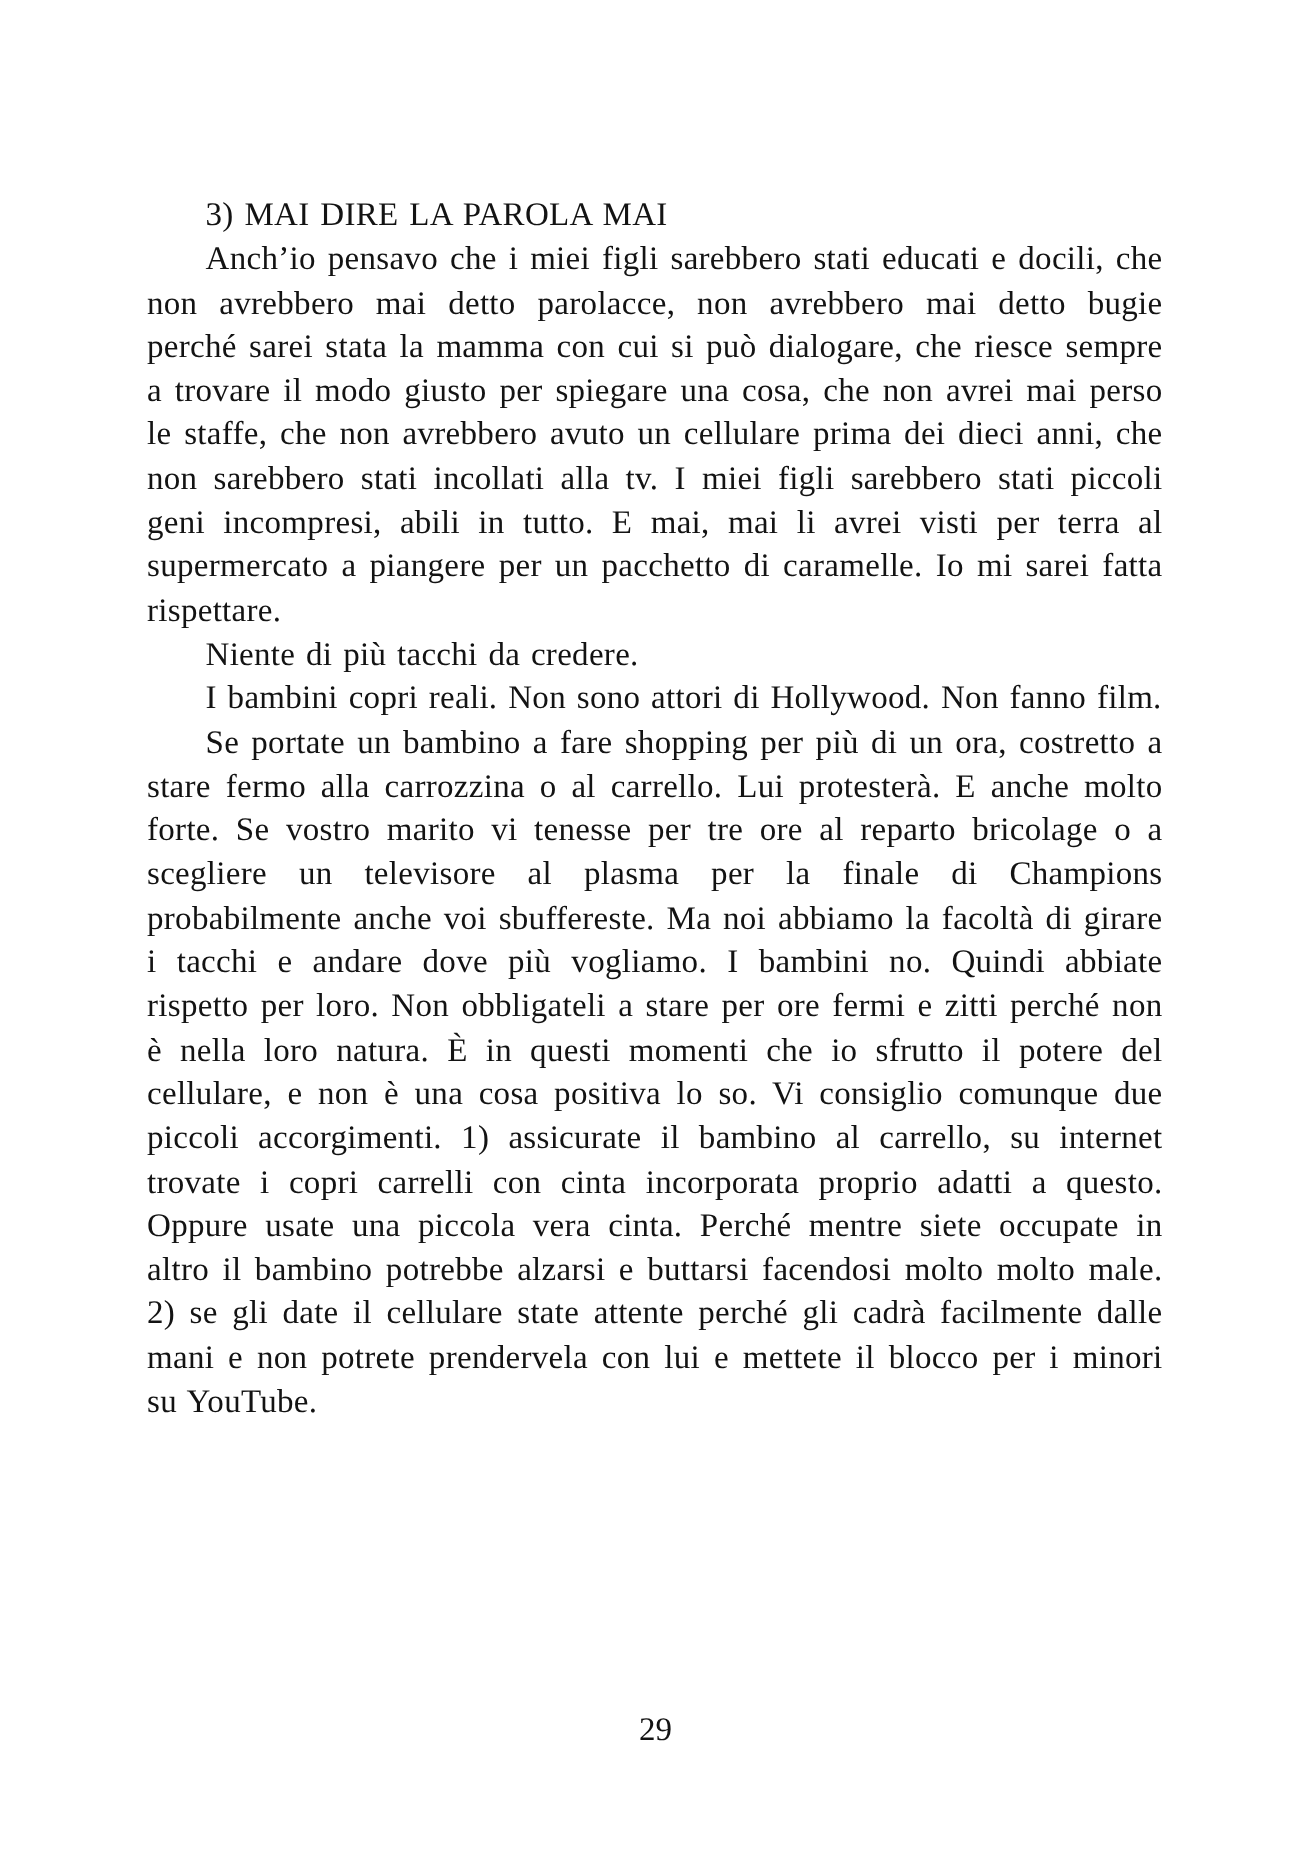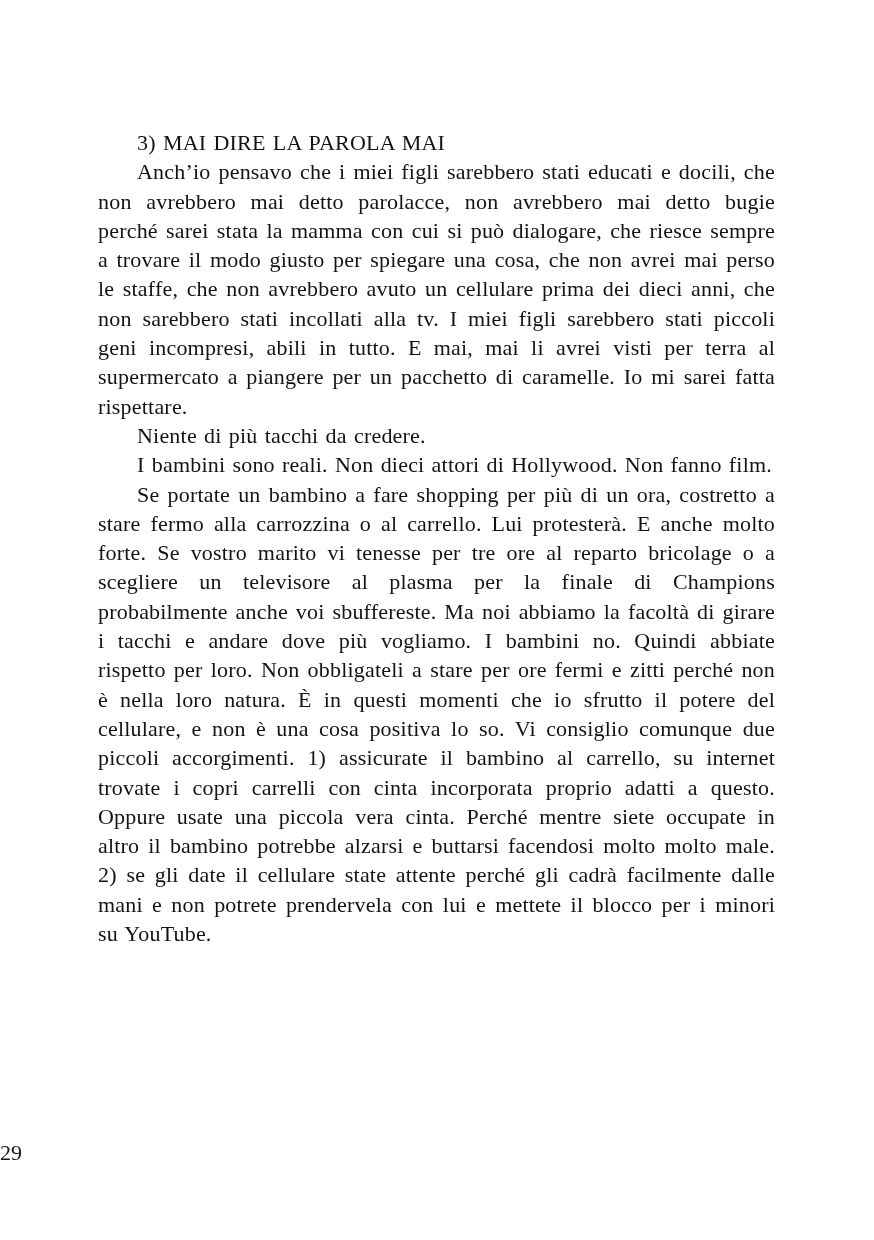--- a/index.html
+++ b/index.html
@@ -40,29 +40,30 @@
     -webkit-hyphens: auto;
   }
   .heading {
     text-align: center;
   }
   .folio {
     position: absolute;
     top: 1138px;
     left: 0;
     right: 0;
+    text-align: center;
     font-size: 22px;
     line-height: 29px;
   }
 </style>
 </head>
 <body>
 
 <div class="page">
   <div class="text-block">
     <p class="heading">3) MAI DIRE LA PAROLA MAI</p>
     <p class="para">Anch’io pensavo che i miei figli sarebbero stati educati e docili, che non avrebbero mai detto parolacce, non avrebbero mai detto bugie perché sarei stata la mamma con cui si può dialogare, che riesce sempre a trovare il modo giusto per spiegare una cosa, che non avrei mai perso le staffe, che non avrebbero avuto un cellulare prima dei dieci anni, che non sarebbero stati incollati alla tv. I miei figli sarebbero stati piccoli geni incompresi, abili in tutto. E mai, mai li avrei visti per terra al supermercato a piangere per un pacchetto di caramelle. Io mi sarei fatta rispettare.</p>
     <p class="para">Niente di più tacchi da credere.</p>
-    <p class="para">I bambini sono reali. Non dieci attori di Hollywood. Non fanno film.</p>
+    <p class="para">I bambini copri reali. Non sono attori di Hollywood. Non fanno film.</p>
     <p class="para">Se portate un bambino a fare shopping per più di un ora, costretto a stare fermo alla carrozzina o al carrello. Lui protesterà. E anche molto forte. Se vostro marito vi tenesse per tre ore al reparto bricolage o a scegliere un televisore al plasma per la finale di Champions probabilmente anche voi sbuffereste. Ma noi abbiamo la facoltà di girare i tacchi e andare dove più vogliamo. I bambini no. Quindi abbiate rispetto per loro. Non obbligateli a stare per ore fermi e zitti perché non è nella loro natura. È in questi momenti che io sfrutto il potere del cellulare, e non è una cosa positiva lo so. Vi consiglio comunque due piccoli accorgimenti. 1) assicurate il bambino al carrello, su internet trovate i copri carrelli con cinta incorporata proprio adatti a questo. Oppure usate una piccola vera cinta. Perché mentre siete occupate in altro il bambino potrebbe alzarsi e buttarsi facendosi molto molto male. 2) se gli date il cellulare state attente perché gli cadrà facilmente dalle mani e non potrete prendervela con lui e mettete il blocco per i minori su YouTube.</p>
   </div>
   <div class="folio">29</div>
 </div>
 
 </body></html>

